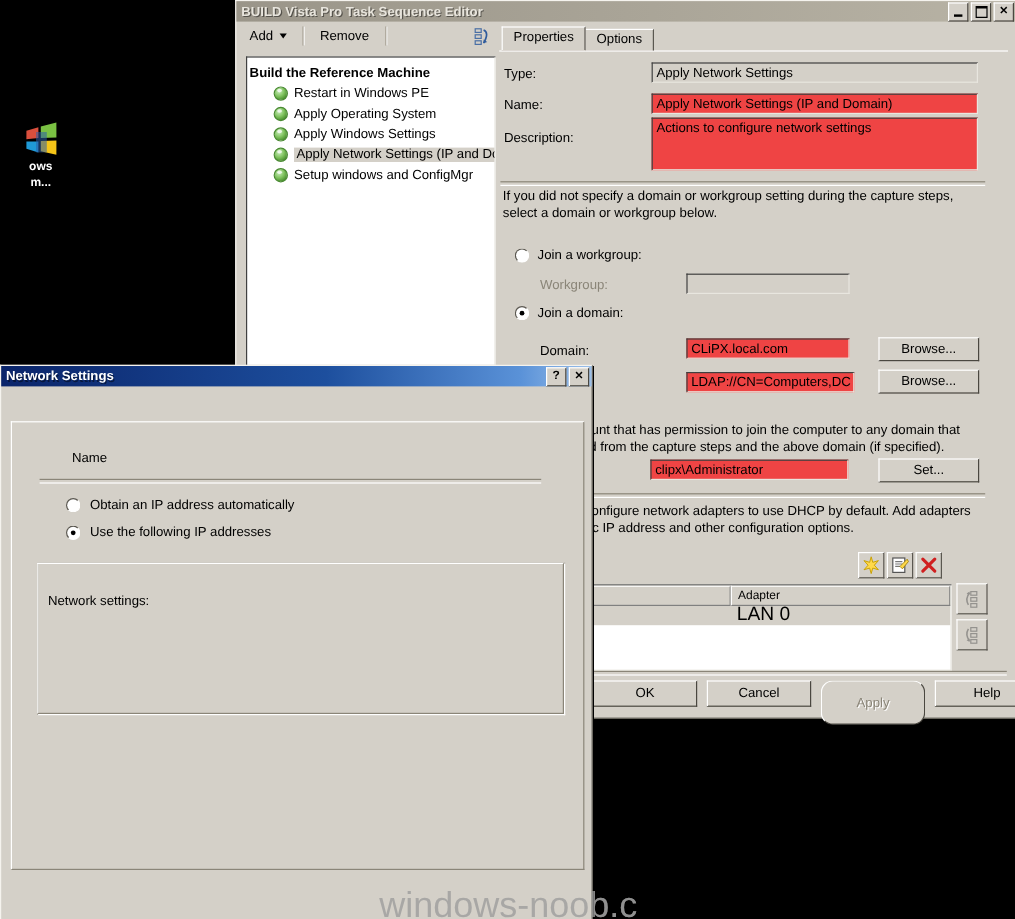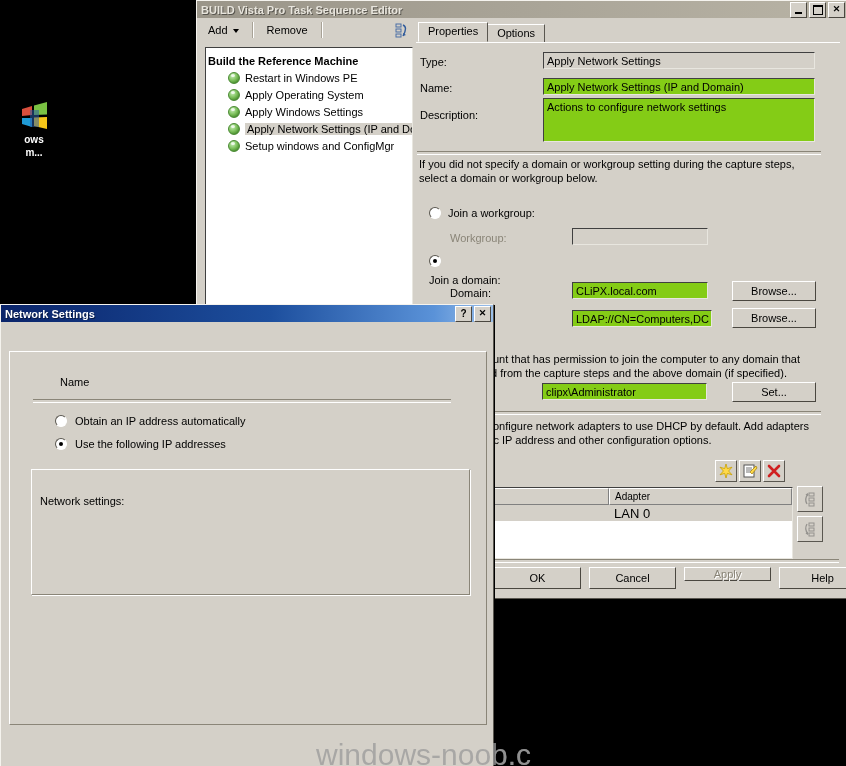--- a/index.html
+++ b/index.html
@@ -54,21 +54,21 @@
   .tabstrip { display:flex; align-items:flex-end; height:19px; padding-left:2px;
               border-bottom:1px solid #fff; }
   .tab { padding:2px 9px 3px 9px; font-size:11px; background:#d4d0c8;
          border-top:1px solid #fff; border-left:1px solid #fff; border-right:1px solid #5a5750;
          margin-right:-1px; position:relative; }
   .tab.sel { background:#d4d0c8; padding-bottom:4px; margin-top:-2px; z-index:3;
              border-bottom:1px solid #d4d0c8; }
 
   
   .lbl { font-size:11px; }
-  .inp { background:#84cc16; border:1px solid #7f7f7f;
+  .inp { background:#ef4444; border:1px solid #7f7f7f;
          border-top:1px solid #404040; border-left:1px solid #404040;
          border-right:1px solid #e8e6df; border-bottom:1px solid #e8e6df;
          font-size:11px; padding:1px 3px; box-sizing:border-box;
          font-family:"Liberation Sans",sans-serif; overflow:hidden; white-space:nowrap; }
   .inp.ro { background:#d4d0c8; }
   .inp.dis { background:#d4d0c8; color:#8a8578; }
   .btn { background:#d4d0c8; font-size:11px; text-align:center;
          border-top:1px solid #fff; border-left:1px solid #fff;
          border-right:1px solid #4a4740; border-bottom:1px solid #4a4740;
          box-sizing:border-box; display:flex; align-items:center; justify-content:center;
@@ -92,21 +92,21 @@
   
   .lv { background:#fff; border-top:1px solid #404040; border-left:1px solid #404040;
         border-right:1px solid #e8e6df; border-bottom:1px solid #e8e6df; box-sizing:border-box;
         overflow:hidden; }
   .lv-head { display:flex; height:17px; background:#d4d0c8; }
   .lv-th { font-size:10px; padding:2px 0 0 5px; box-sizing:border-box;
            background:#d4d0c8; border-top:1px solid #fff; border-left:1px solid #fff;
            border-right:1px solid #808080; border-bottom:1px solid #808080; overflow:hidden; white-space:nowrap; }
   .lv-row { display:flex; height:16px; align-items:center; }
   .lv-row.sel { background:#d4d0c8; }
-  .lv-td { font-size:13px; padding-left:5px; box-sizing:border-box; white-space:nowrap; overflow:hidden; }
+  .lv-td { font-size:16px; padding-left:5px; box-sizing:border-box; white-space:nowrap; overflow:hidden; }
 
   
   .tree { background:#fff; border-top:1px solid #404040; border-left:1px solid #404040;
           border-right:1px solid #e8e6df; border-bottom:1px solid #e8e6df;
           box-sizing:border-box; overflow:hidden; }
   .tr-row { display:flex; align-items:center; height:17px; padding-left:2px; }
   .tr-row.root { font-weight:bold; font-size:11px; }
   .tr-row .tx { font-size:11px; white-space:nowrap; }
   .tr-row.hl .tx { background:#d4d0c8; padding:0 2px; }
   .greenball { width:12px; height:12px; border-radius:50%; flex:0 0 auto; margin-right:5px;
@@ -240,21 +240,21 @@
       <div class="lbl" style="position:absolute;left:222px;top:157px;">If you did not specify a domain or workgroup setting during the capture steps,</div>
       <div class="lbl" style="position:absolute;left:222px;top:171px;">select a domain or workgroup below.</div>
 
       <div style="position:absolute;left:232px;top:206px;display:flex;align-items:flex-end;gap:7px;">
         <span class="radio"></span>
         <span class="lbl">Join a workgroup:</span>
       </div>
       <div class="lbl" style="position:absolute;left:253px;top:231px;color:#8a8578;">Workgroup:</div>
       <div class="inp dis" style="position:absolute;left:375px;top:227px;width:136px;height:17px;line-height:15px;"></div>
 
-      <div style="position:absolute;left:232px;top:254px;display:flex;align-items:flex-start;gap:7px;flex-direction:column;">
+      <div style="position:absolute;left:232px;top:254px;display:flex;align-items:flex-start;gap:7px;">
         <span class="radio on"></span>
         <span class="lbl">Join a domain:</span>
       </div>
       <div class="lbl" style="position:absolute;left:253px;top:286px;">Domain:</div>
       <div class="inp" style="position:absolute;left:375px;top:281px;width:136px;height:17px;line-height:15px;">CLiPX.local.com</div>
       <div class="btn" style="position:absolute;left:535px;top:280px;width:84px;height:20px;">Browse...</div>
 
       <div class="lbl" style="position:absolute;left:253px;top:315px;">U:</div>
       <div class="inp" style="position:absolute;left:375px;top:309px;width:140px;height:17px;line-height:15px;">LDAP://CN=Computers,DC</div>
       <div class="btn" style="position:absolute;left:535px;top:307px;width:84px;height:20px;">Browse...</div>
@@ -320,21 +320,21 @@
           <path d="M5 3 q-3 5 1 10" fill="none" stroke="#555" stroke-width="1.3"></path>
           <path d="M6 14 l-2.5 -1.5 l2.2 -1.6 z" fill="#555"></path>
         </svg>
       </div>
     </div>
 
     <div class="hr" style="position:absolute;left:8px;top:558px;width:634px;"></div>
     <div style="position:absolute;left:297px;top:566px;display:flex;gap:8px;">
       <div class="btn" style="width:87px;height:22px;">OK</div>
       <div class="btn" style="width:87px;height:22px;">Cancel</div>
-      <div class="btn dis" style="width:87px;height:14px;">Apply</div>
+      <div class="btn dis" style="width:87px;height:37px;border-radius:10px;">Apply</div>
       <div class="btn" style="width:87px;height:22px;">Help</div>
     </div>
   </div>
 
   <div class="watermark" style="left:316px; top:738px;">windows-noob.c</div>
 
   <div class="win win-outer" style="left:0px; top:304px; width:492px; height:462px;">
 
     <div class="titlebar active">
       <div class="ttl">Network Settings</div>

